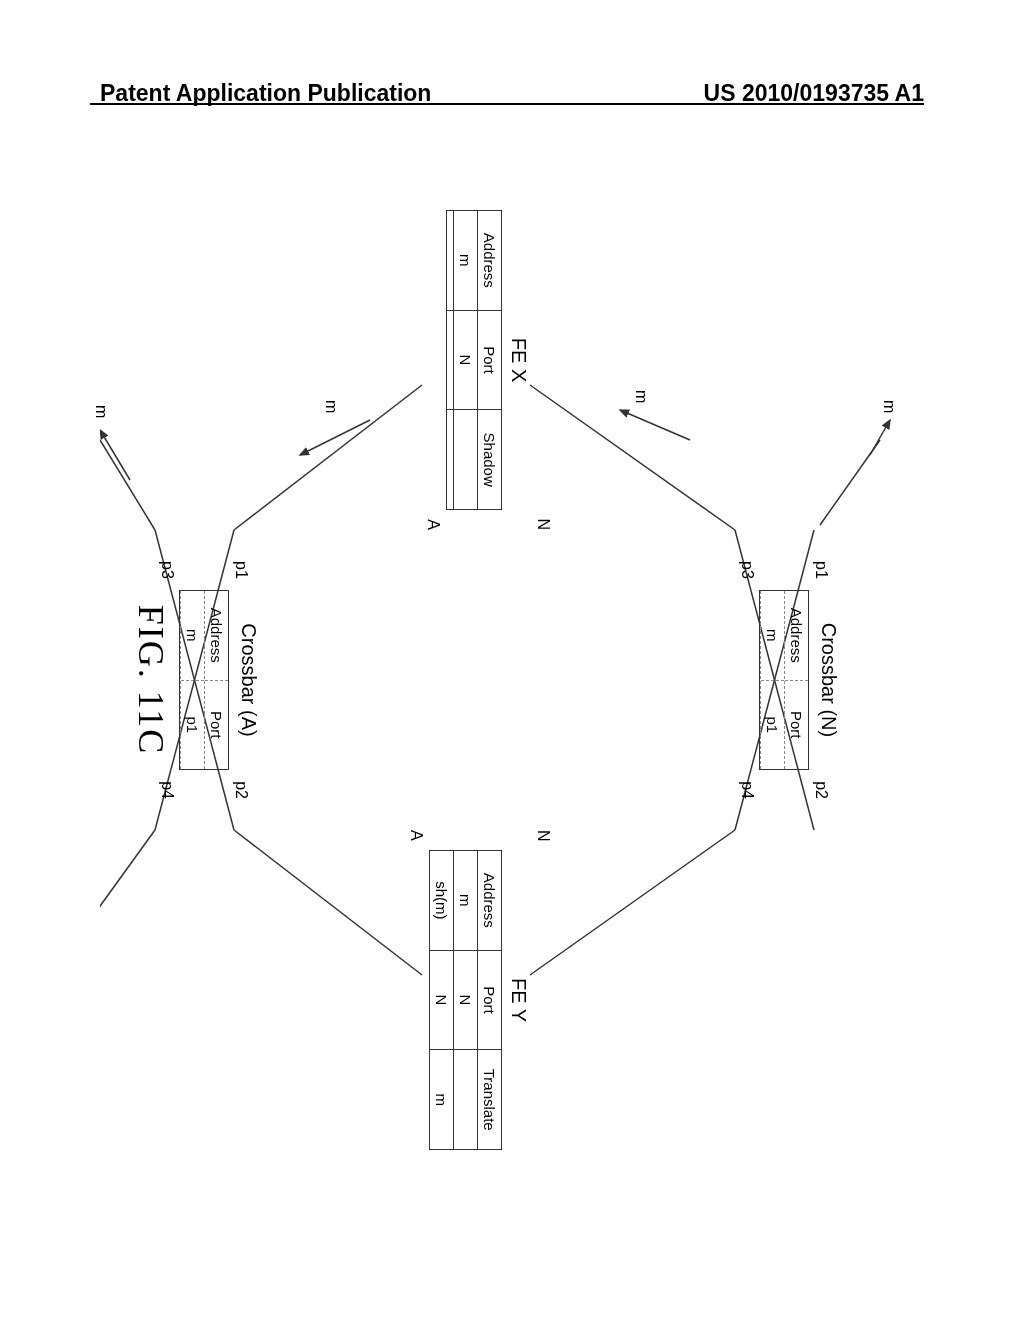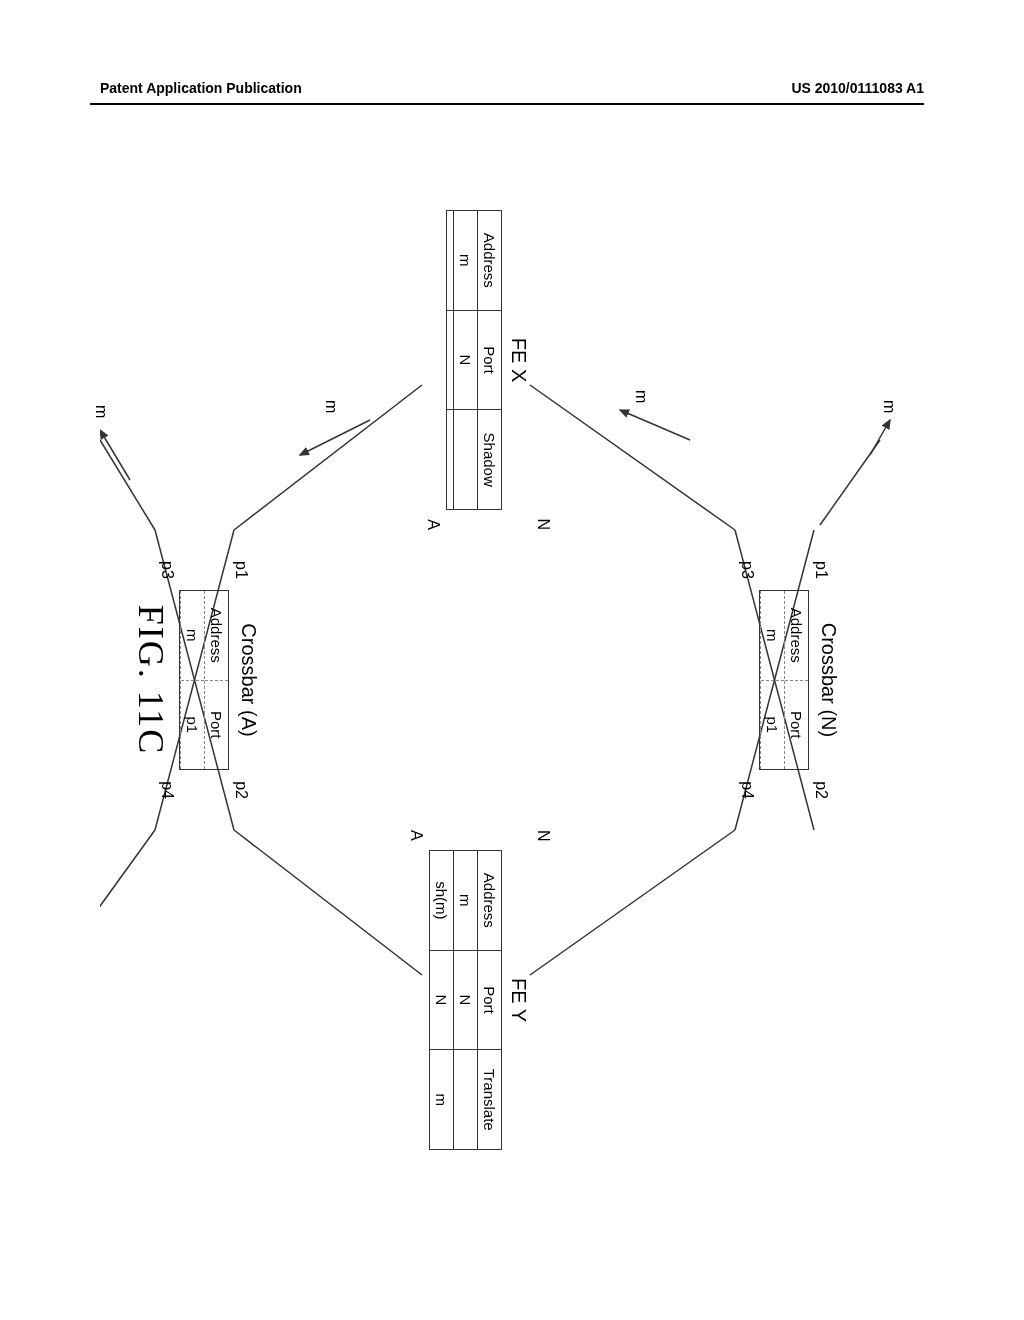--- a/index.html
+++ b/index.html
@@ -16,21 +16,21 @@
     }
     .header {
       position: absolute;
       top: 80px;
       left: 0;
       right: 0;
       display: flex;
       justify-content: space-between;
       padding: 0 100px;
       font-weight: bold;
-      font-size: 14px;
+      font-size: 23px;
     }
     .header-left {
       flex: 1;
       text-align: left;
     }
     .header-center {
       flex: 1;
       text-align: center;
     }
     .header-right {
@@ -167,21 +167,21 @@
       font-size: 36px;
       font-family: Georgia, serif;
       letter-spacing: 2px;
     }
   </style>
 </head>
 <body>
 
 <div class="header">
   <div class="header-left">Patent Application Publication</div>
-  <div class="header-right">US 2010/0111083 A1</div>
+  <div class="header-right">US 2010/0193735 A1</div>
 </div>
 <div class="header-line"></div>
 
 <div class="diagram-container">
   <div class="rotated-content">
 
     <svg class="lines">
       <defs>
         <marker id="arrow" markerWidth="8" markerHeight="8" refX="6" refY="3" orient="auto">
           <path d="M0,0 L7,3 L0,6 Z" fill="#333"></path>

